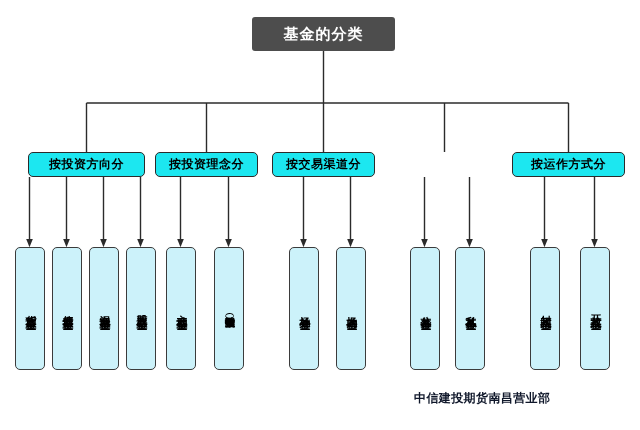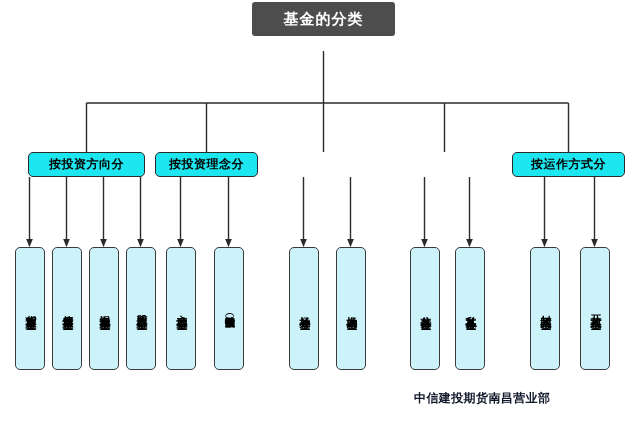--- a/index.html
+++ b/index.html
@@ -29,21 +29,21 @@
     position: absolute;
     box-sizing: border-box;
     display: flex;
     align-items: center;
     justify-content: center;
     text-align: center;
   }
   
   .root-node {
     left: 252px;
-    top: 2px;
+    top: 17px;
     width: 143px;
     height: 34px;
     background: #4d4d4d;
     border-radius: 3px;
     color: #ffffff;
     font-size: 15px;
     font-weight: bold;
     letter-spacing: 1px;
   }
   
@@ -138,20 +138,23 @@
   <div class="node root-node">
     <span>基金的分类</span>
   </div>
 
   <div class="node cat-node" style="left:28px;width:117px;">
     <span>按投资方向分</span>
   </div>
   <div class="node cat-node" style="left:155px;width:103px;">
     <span>按投资理念分</span>
   </div>
+  <div class="node cat-node" style="left:272px;width:103px;">
+    <span>按交易渠道分</span>
+  </div>
   <div class="node cat-node" style="left:512px;width:113px;">
     <span>按运作方式分</span>
   </div>
 
   <div class="node leaf-node" style="left:15px;">
     <span class="vtext">货币型基金</span>
   </div>
   <div class="node leaf-node" style="left:52px;">
     <span class="vtext">债券型基金</span>
   </div>

